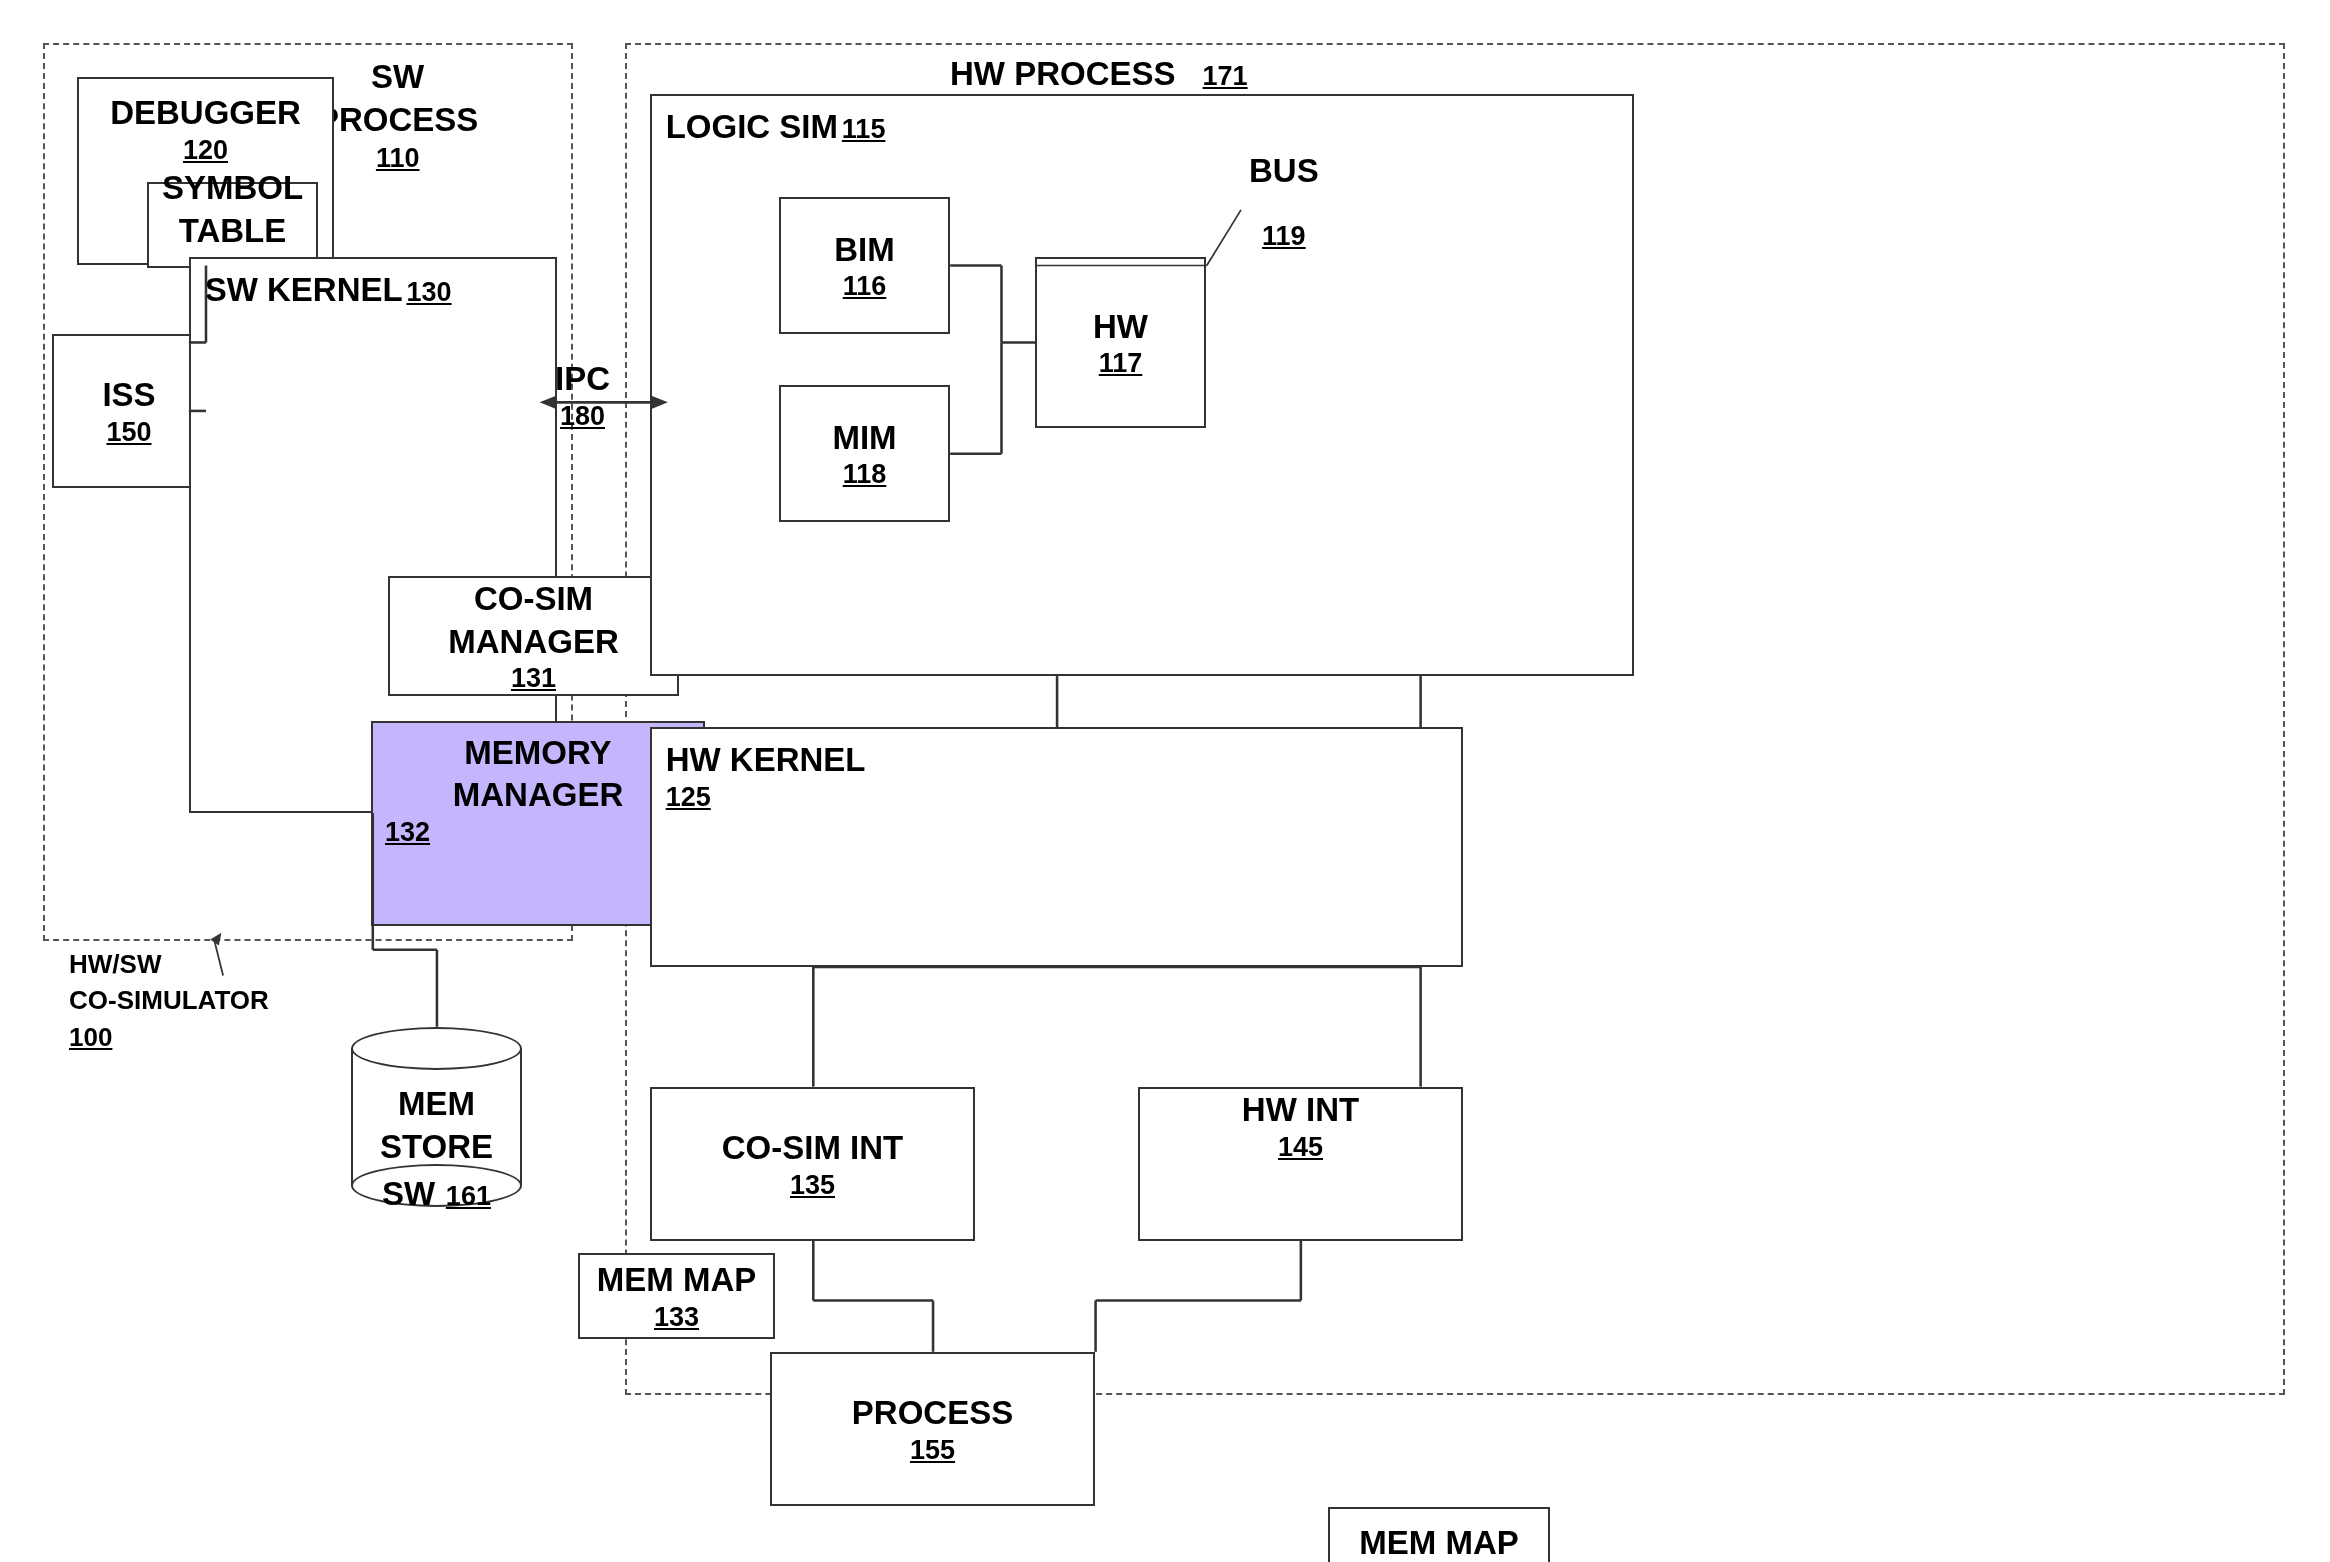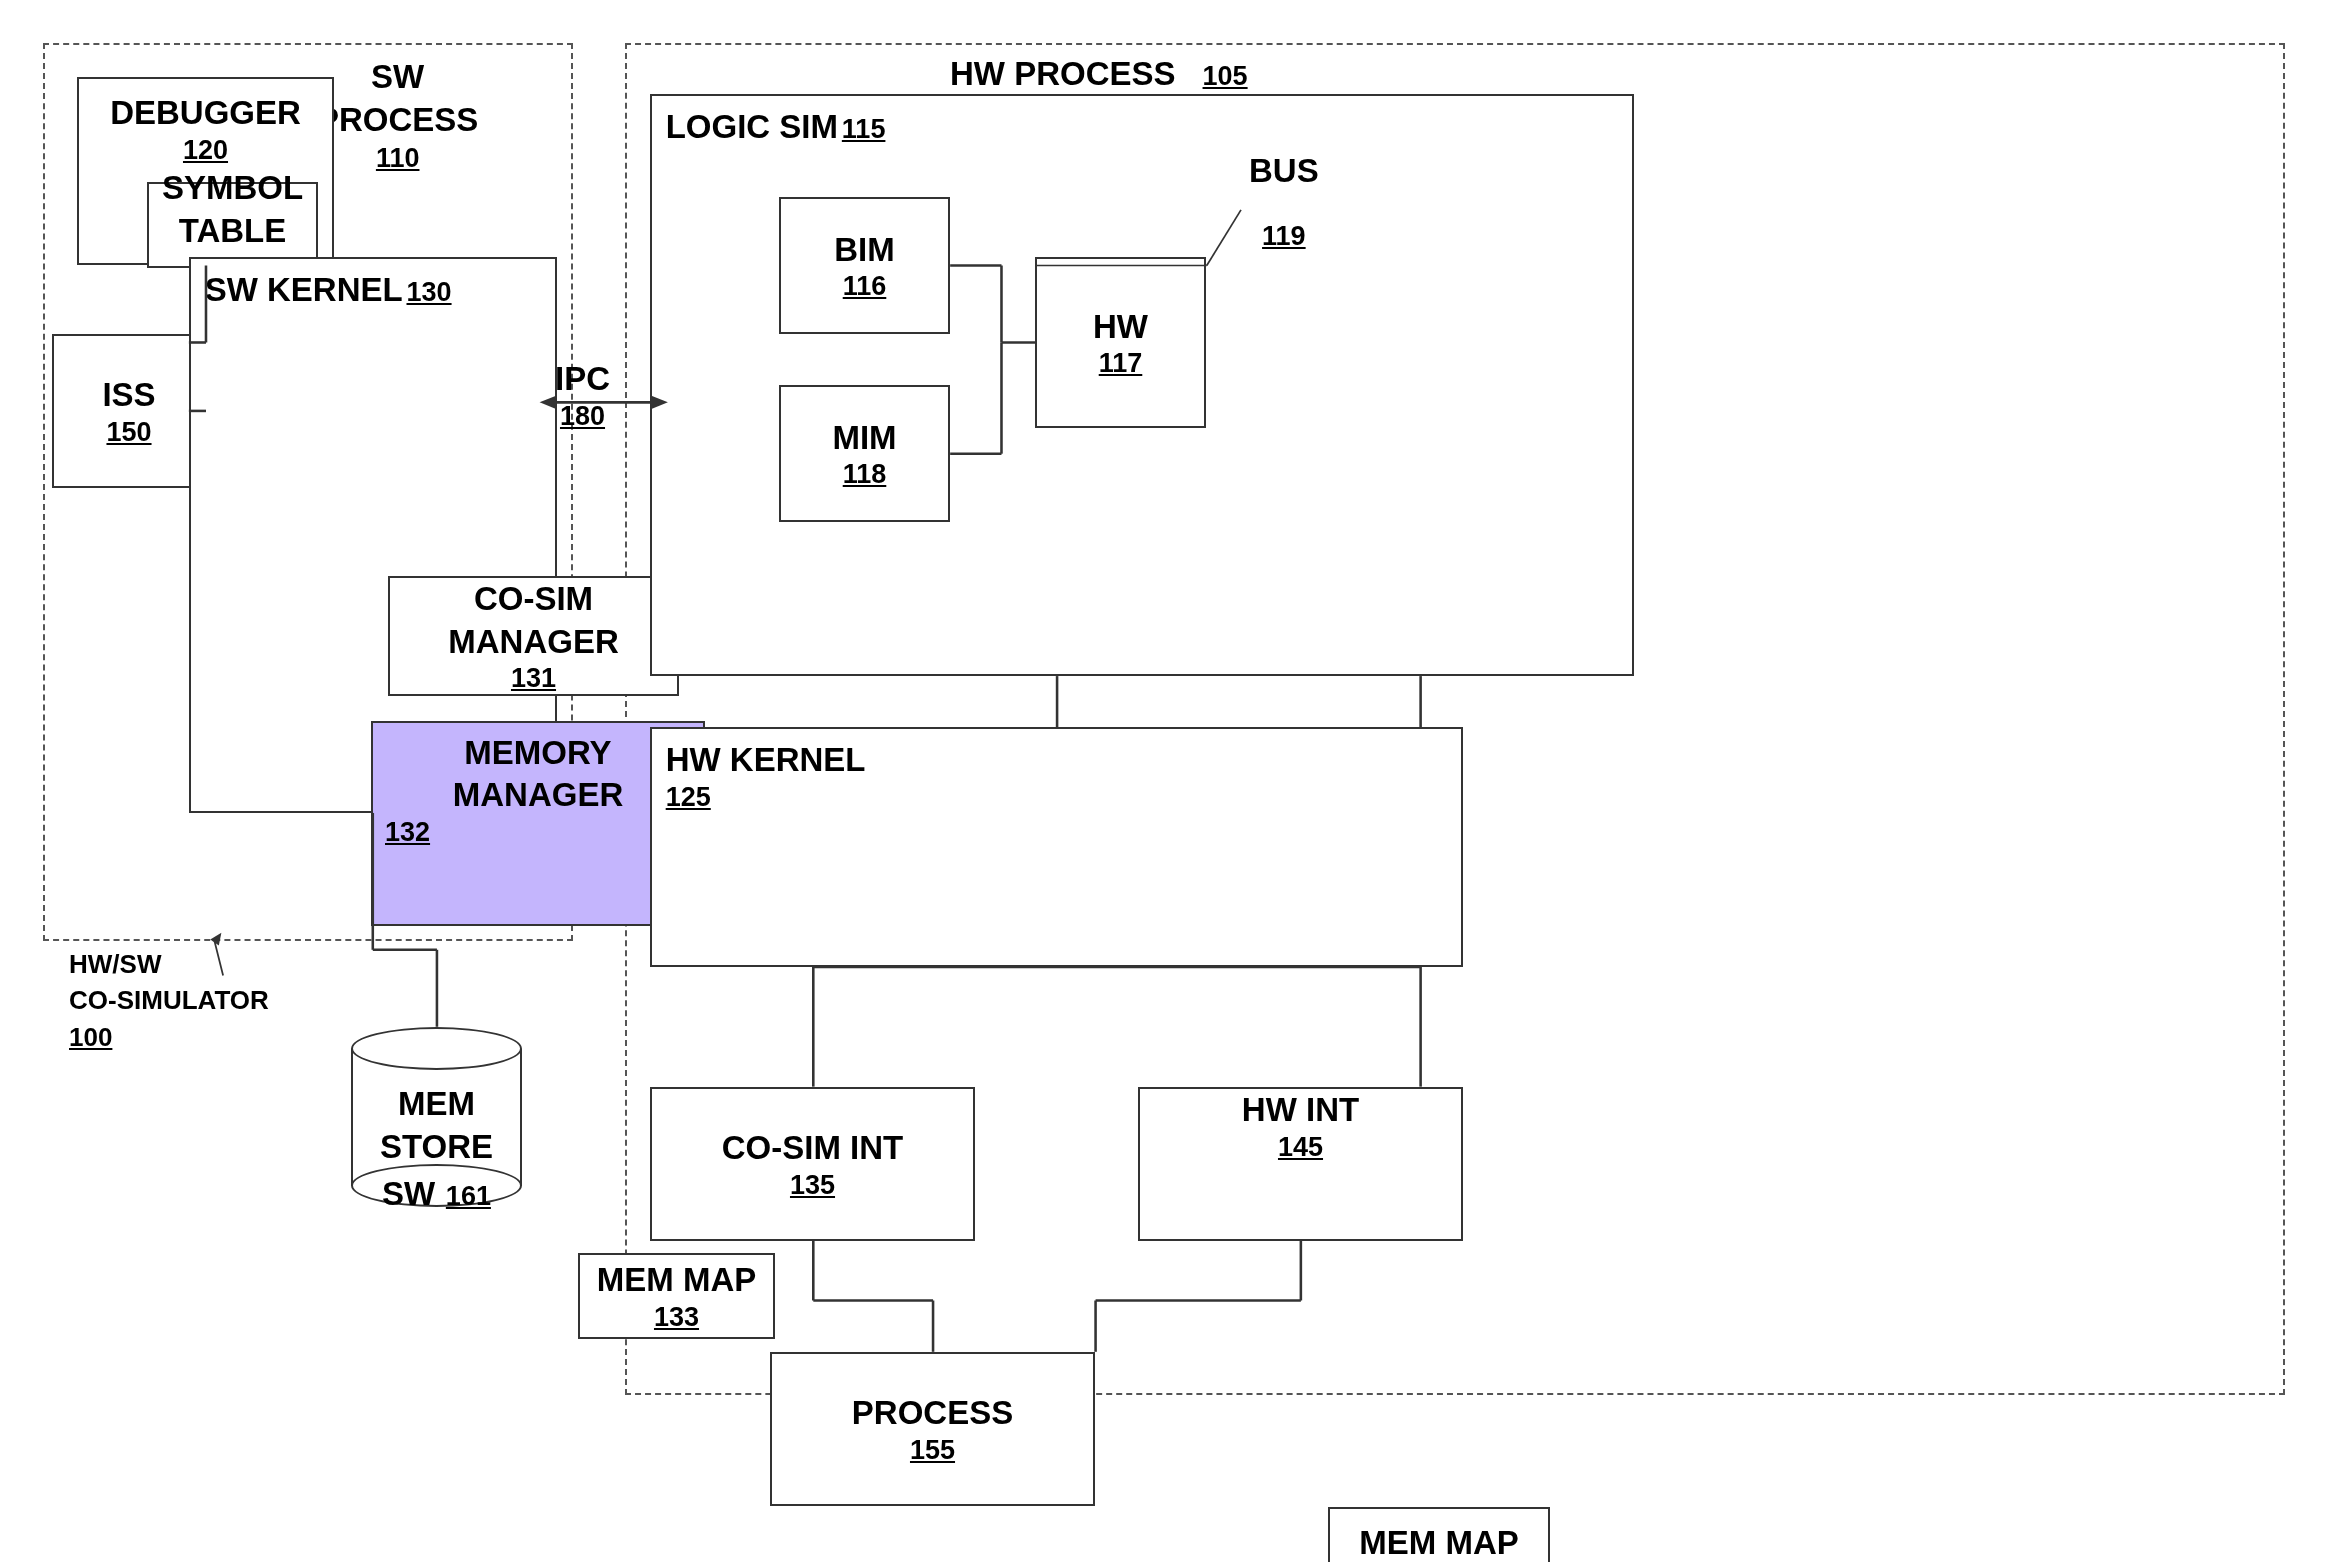--- a/index.html
+++ b/index.html
@@ -378,21 +378,21 @@
   <div class="hw-process-box"></div>
 
   <div class="sw-process-label">
     <div class="box-label" style="white-space:pre-line;">SW
 PROCESS</div>
     <div class="box-num" style="text-decoration: underline;">110</div>
   </div>
 
   <div class="hw-process-label">
     <span class="box-label">HW PROCESS</span>
-    <span class="box-num" style="margin-left: 17px; text-decoration: underline;">105</span>
+    <span class="box-num" style="margin-left: 17px; text-decoration: underline;">171</span>
   </div>
 
   <div class="box debugger-box">
     <div class="box-label">DEBUGGER</div>
     <div class="box-num" style="text-decoration: underline;">120</div>
 
     <div class="symbol-table-box">
       <div class="box-label">SYMBOL TABLE</div>
       <div class="box-num" style="text-decoration: underline;">140</div>
     </div>

